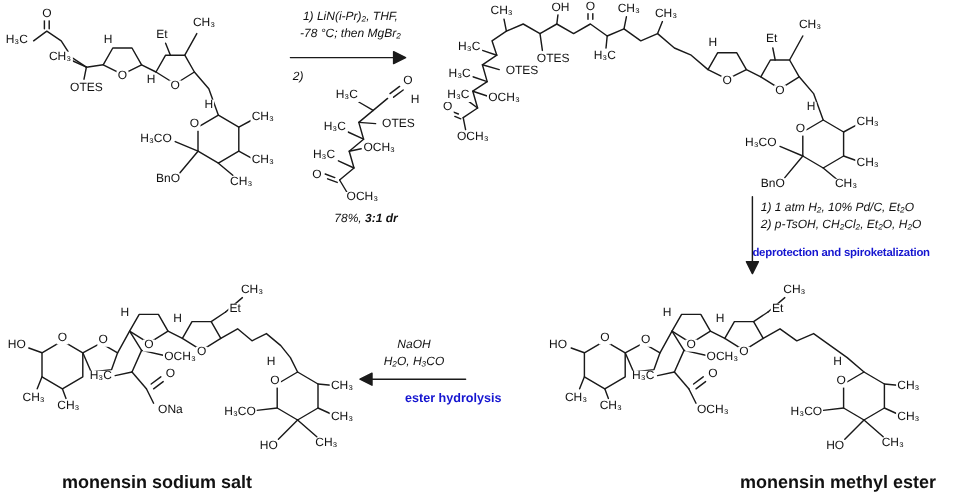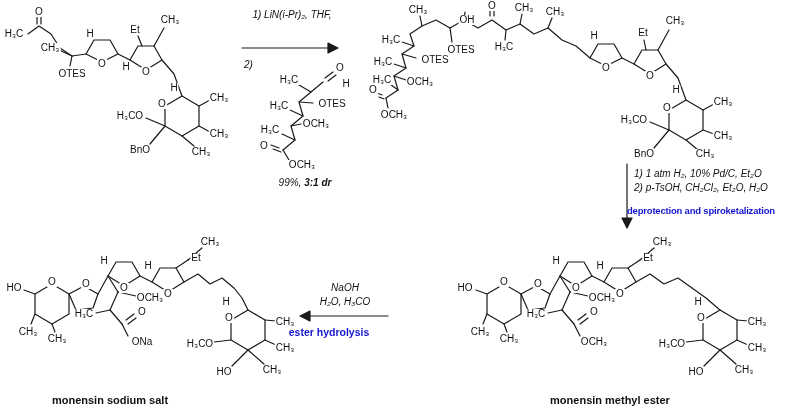--- a/index.html
+++ b/index.html
@@ -10,21 +10,21 @@
   .structure { position:absolute; }
   .structure svg { position:absolute; left:0; top:0; }
   .chem-label {
     position:absolute; transform:translate(-50%,-50%);
     font-size:10px; line-height:1; background:#ffffff; padding:0 1px; white-space:nowrap;
   }
   .cond { position:absolute; font-size:10px; line-height:1.4; text-align:center;font-style:italic; }
   .cond.left-align { text-align:left; }
   .rxn-name { position:absolute; color:#1515d0; font-weight:bold; font-size:10.5px; text-align:center; line-height:1.2; }
   .rxn-name.small { font-size:9.5px; letter-spacing:-0.2px; text-align:left; white-space:nowrap; }
-  .caption { position:absolute; font-weight:bold; font-size:11px; text-align:center; }
+  .caption { position:absolute; font-weight:bold; font-size:15px; text-align:right; }
   .arrow { position:absolute; }
   svg line, svg polyline, svg polygon { stroke:#1a1a1a; stroke-width:1.2; fill:none; stroke-linecap:round; stroke-linejoin:round; }
   svg polygon.head { fill:#1a1a1a; stroke:#1a1a1a; }
 </style>
 </head>
 <body>
 
 <div class="canvas">
 
   <div class="structure" style="left:2px;top:4px;width:245px;height:170px;">
@@ -131,21 +131,21 @@
       </g>
     </svg>
   <span class="chem-label" style="left: 5px; top: 88px;">O</span>
       <span class="chem-label" style="left: 26px; top: 113px;">OCH₃</span>
       <span class="chem-label" style="left: 14px; top: 78px;">H₃C</span>
       <span class="chem-label" style="left: 52px; top: 80px;">OCH₃</span>
       <span class="chem-label" style="left: 15px; top: 60px;">H₃C</span>
       <span class="chem-label" style="left: 67px; top: 58px;">OTES</span>
       <span class="chem-label" style="left: 23px; top: 38px;">H₃C</span>
       <span class="chem-label" style="left: 50px; top: 8px;">CH₃</span>
-      <span class="chem-label" style="left: 99px; top: 18px;">OH</span>
+      <span class="chem-label" style="left: 99px; top: 5px;">OH</span>
       <span class="chem-label" style="left: 124px; top: 4px;">O</span>
       <span class="chem-label" style="left: 93px; top: 48px;">OTES</span>
       <span class="chem-label" style="left: 136px; top: 45px;">H₃C</span>
       <span class="chem-label" style="left: 156px; top: 6px;">CH₃</span>
       <span class="chem-label" style="left: 187px; top: 10px;">CH₃</span>
       <span class="chem-label" style="left: 226px; top: 34px;">H</span>
       <span class="chem-label" style="left: 238px; top: 66px;">O</span>
       <span class="chem-label" style="left: 282px; top: 74px;">O</span>
       <span class="chem-label" style="left: 275px; top: 31px;">Et</span>
       <span class="chem-label" style="left: 307px; top: 19px;">CH₃</span>
@@ -267,42 +267,43 @@
       <span class="chem-label" style="left: 220px; top: 144px;">HO</span>
       <span class="chem-label" style="left: 268px; top: 142px;">CH₃</span>
     </div>
 
   <svg class="arrow" style="left:240px;top:40px;" width="100" height="16">
     <line x1="2" y1="8" x2="88" y2="8"></line>
     <polygon class="head" points="88,3 98,8 88,13"></polygon>
   </svg>
   <div class="cond" style="left:234px;top:8px;width:116px;">
     <div>1) LiN(i-Pr)₂, THF,</div>
+    <div>-78 °C; then MgBr₂</div>
   </div>
   <div class="cond" style="left:244px;top:58px;width:20px;text-align:left;">2)</div>
   <div class="cond" style="left:250px;top:176px;width:110px;">
-    <span>99%, </span><b>3:1 dr</b>
+    <span>78%, </span><b>3:1 dr</b>
   </div>
 
   <svg class="arrow" style="left:619px;top:162px;" width="16" height="68">
     <line x1="8" y1="2" x2="8" y2="56"></line>
     <polygon class="head" points="3,56 8,66 13,56"></polygon>
   </svg>
   <div class="cond left-align" style="left:634px;top:167px;width:166px;">
     <div>1) 1 atm H₂, 10% Pd/C, Et₂O</div>
     <div>2) p-TsOH, CH₂Cl₂, Et₂O, H₂O</div>
   </div>
   <div class="rxn-name small" style="left:627px;top:205px;width:173px;">deprotection and spiroketalization</div>
 
   <svg class="arrow" style="left:298px;top:308px;" width="94" height="16">
     <line x1="90" y1="8" x2="12" y2="8"></line>
     <polygon class="head" points="12,3 2,8 12,13"></polygon>
   </svg>
   <div class="cond" style="left:298px;top:281px;width:94px;">
     <div>NaOH</div>
     <div>H₂O, H₃CO</div>
   </div>
-  <div class="rxn-name" style="left:274px;top:326px;width:110px;">ester hydrolysis</div>
+  <div class="rxn-name" style="left:308px;top:326px;width:110px;text-align:right;">ester hydrolysis</div>
 
   <div class="caption" style="left:440px;top:394px;width:340px;">monensin methyl ester</div>
   <div class="caption" style="left:10px;top:394px;width:200px;">monensin sodium salt</div>
 
 </div>
 
 </body></html>

